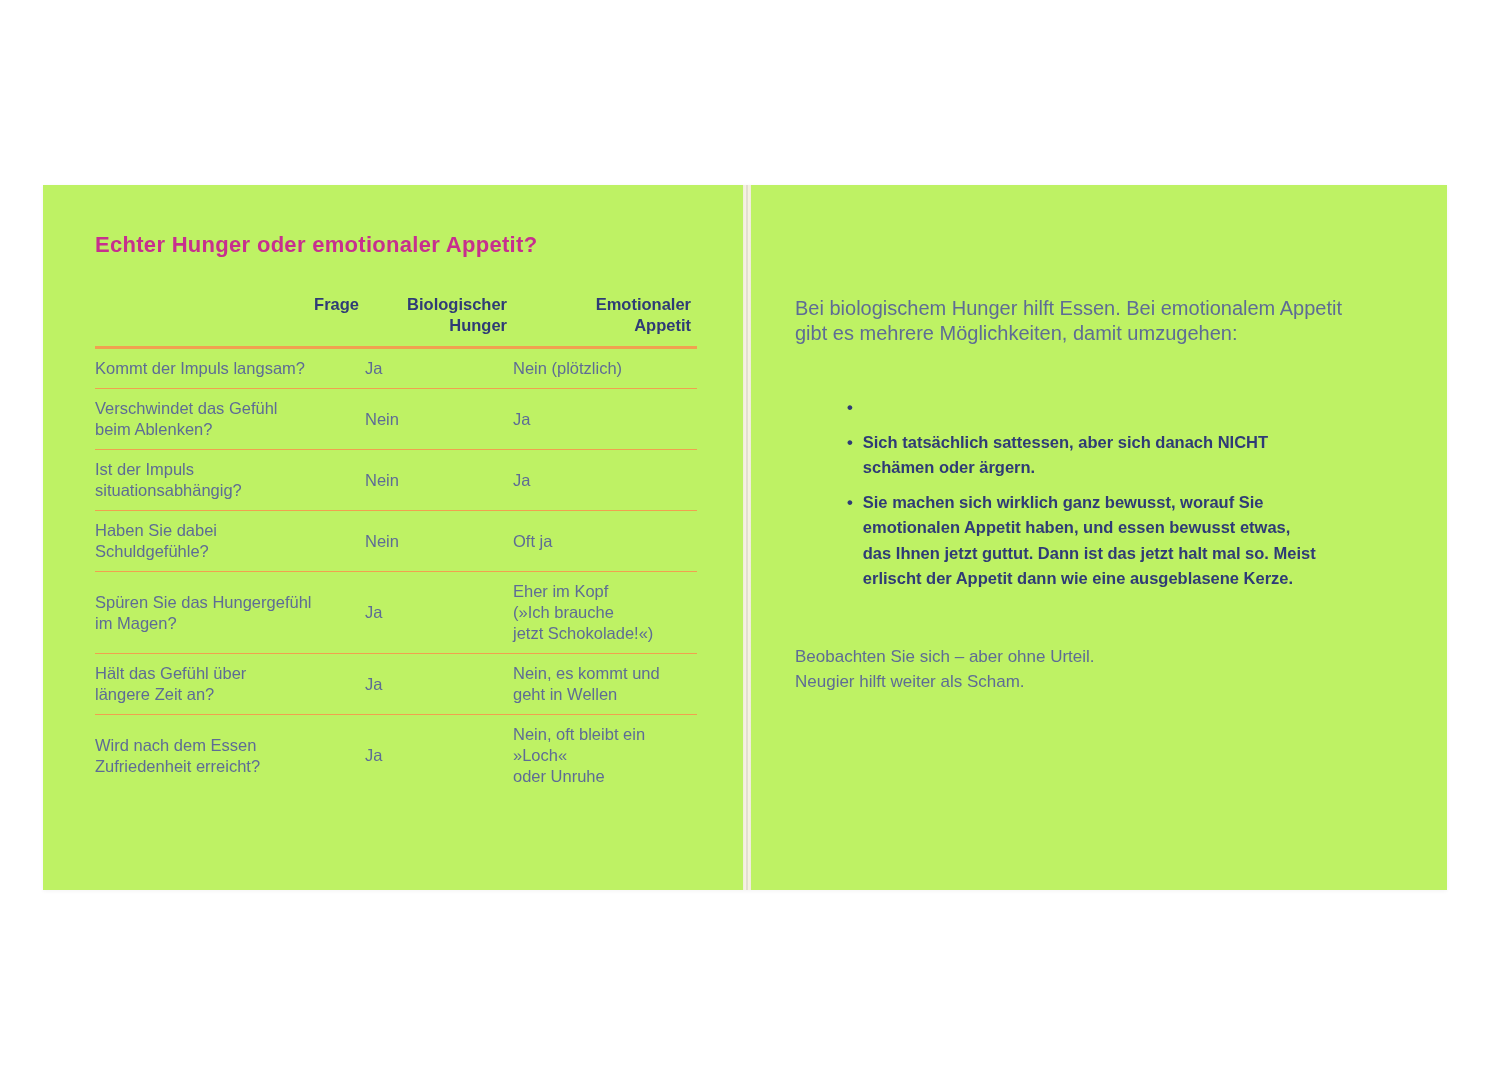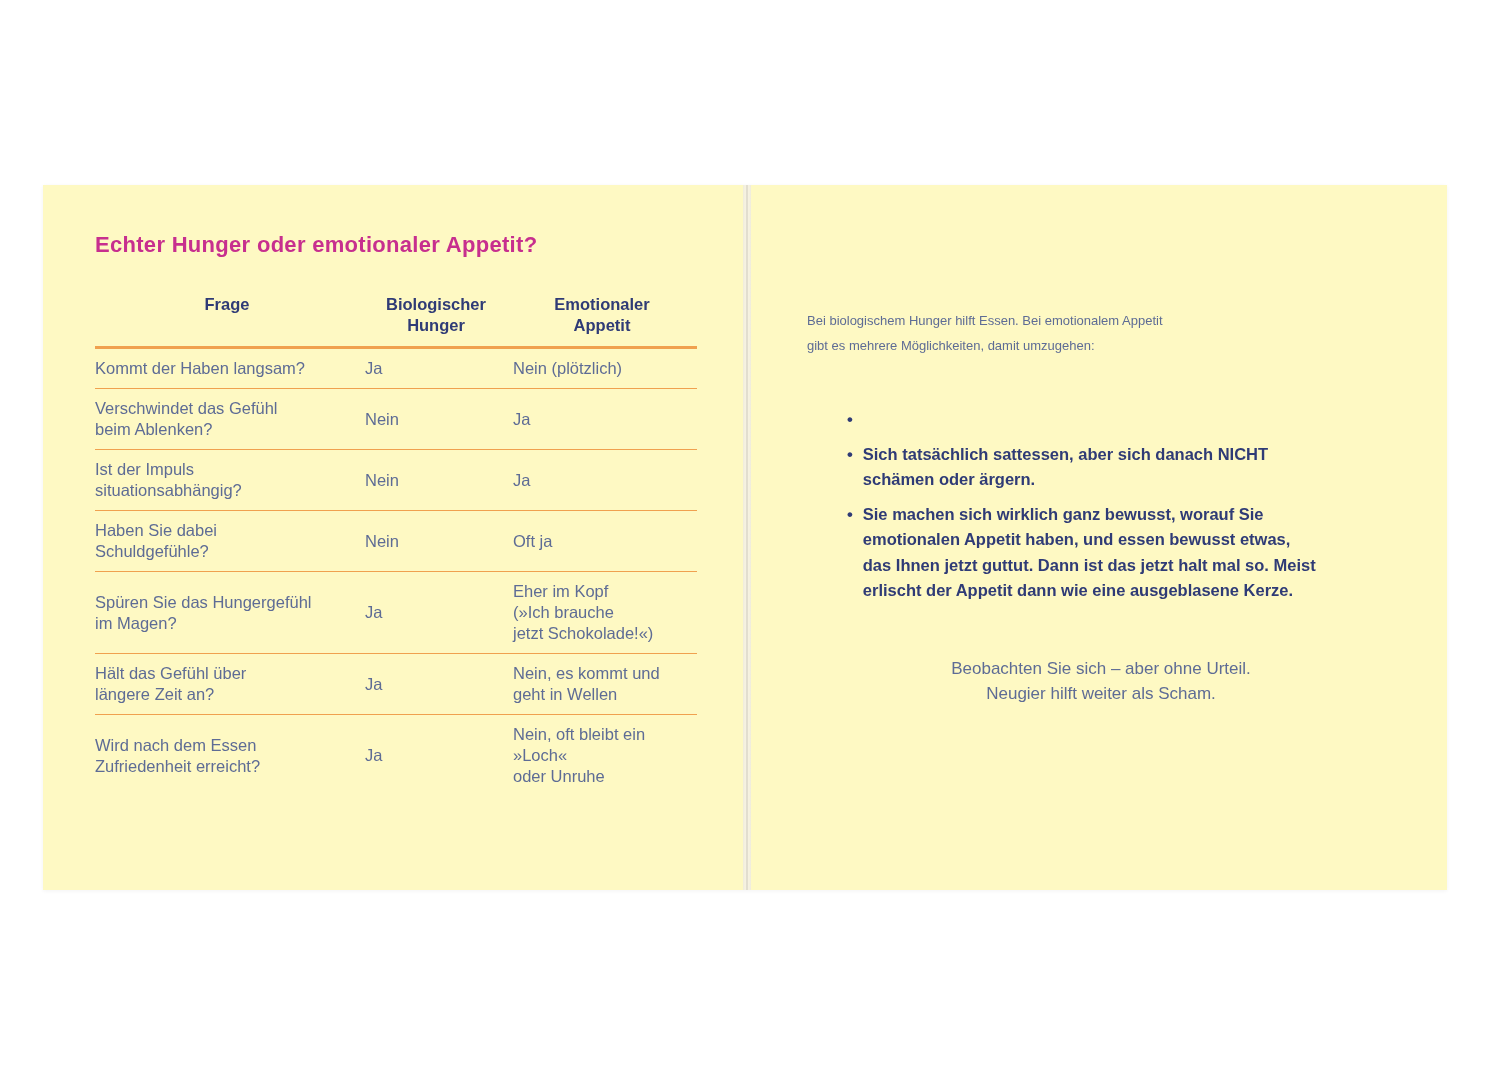--- a/index.html
+++ b/index.html
@@ -14,21 +14,21 @@
   .spread {
     position: absolute;
     left: 43px;
     top: 185px;
     width: 1404px;
     height: 705px;
     display: flex;
     box-shadow: 0 1px 4px rgba(0,0,0,0.05);
   }
   .page {
-    background: #fef9c3;
+    background: #bef264;
     height: 100%;
     box-sizing: border-box;
   }
   .page-left {
     width: 700px;
     padding: 47px 46px 0 52px;
   }
   .spine {
     width: 8px;
     height: 100%;
@@ -50,40 +50,40 @@
     width: 602px;
     table-layout: fixed;
     color: #5e6c95;
     font-size: 16.5px;
     line-height: 21px;
   }
   table.qa-table col.col-frage { width: 270px; }
   table.qa-table col.col-bio   { width: 148px; }
   table.qa-table col.col-emo   { width: 184px; }
   table.qa-table th {
-    text-align: center;
+    text-align: right;
     vertical-align: top;
     font-weight: bold;
     color: #2f3b76;
     padding: 0 6px 10px 0;
     border-bottom: 3px solid #f0a14f;
     white-space: pre-line;
   }
   table.qa-table td {
     vertical-align: middle;
     padding: 9px 6px 9px 0;
     border-bottom: 1px solid #f0a14f;
     white-space: pre-line;
   }
   table.qa-table tbody tr:last-child td {
     border-bottom: none;
   }
   .intro {
-    margin: 12px;
-    font-size: 13px;
+    margin: 0;
+    font-size: 20px;
     line-height: 25px;
     color: #5e6c95;
     white-space: pre-line;
   }
   ul.bullets {
     list-style: none;
     margin: 49px 0 0 0;
     padding: 0 0 0 52px;
   }
   ul.bullets li {
@@ -101,21 +101,20 @@
   }
   ul.bullets .btext {
     white-space: pre-line;
   }
   .outro {
     margin: 52px 0 12px 0;
     font-size: 17px;
     line-height: 25px;
     color: #5e6c95;
     white-space: pre-line;
-    text-align: center;
   }
 </style>
 </head>
 <body>
 
 <div class="spread">
 
   <div class="page page-left">
     <h1 class="page-title">Echter Hunger oder emotionaler Appetit?</h1>
 
@@ -129,21 +128,21 @@
         <tr>
           <th>Frage</th>
           <th>Biologischer
 Hunger</th>
           <th>Emotionaler
 Appetit</th>
         </tr>
       </thead>
       <tbody>
         <tr>
-          <td>Kommt der Haben langsam?</td>
+          <td>Kommt der Impuls langsam?</td>
           <td>Ja</td>
           <td>Nein (plötzlich)</td>
         </tr>
         <tr>
           <td>Verschwindet das Gefühl
 beim Ablenken?</td>
           <td>Nein</td>
           <td>Ja</td>
         </tr>
         <tr>

